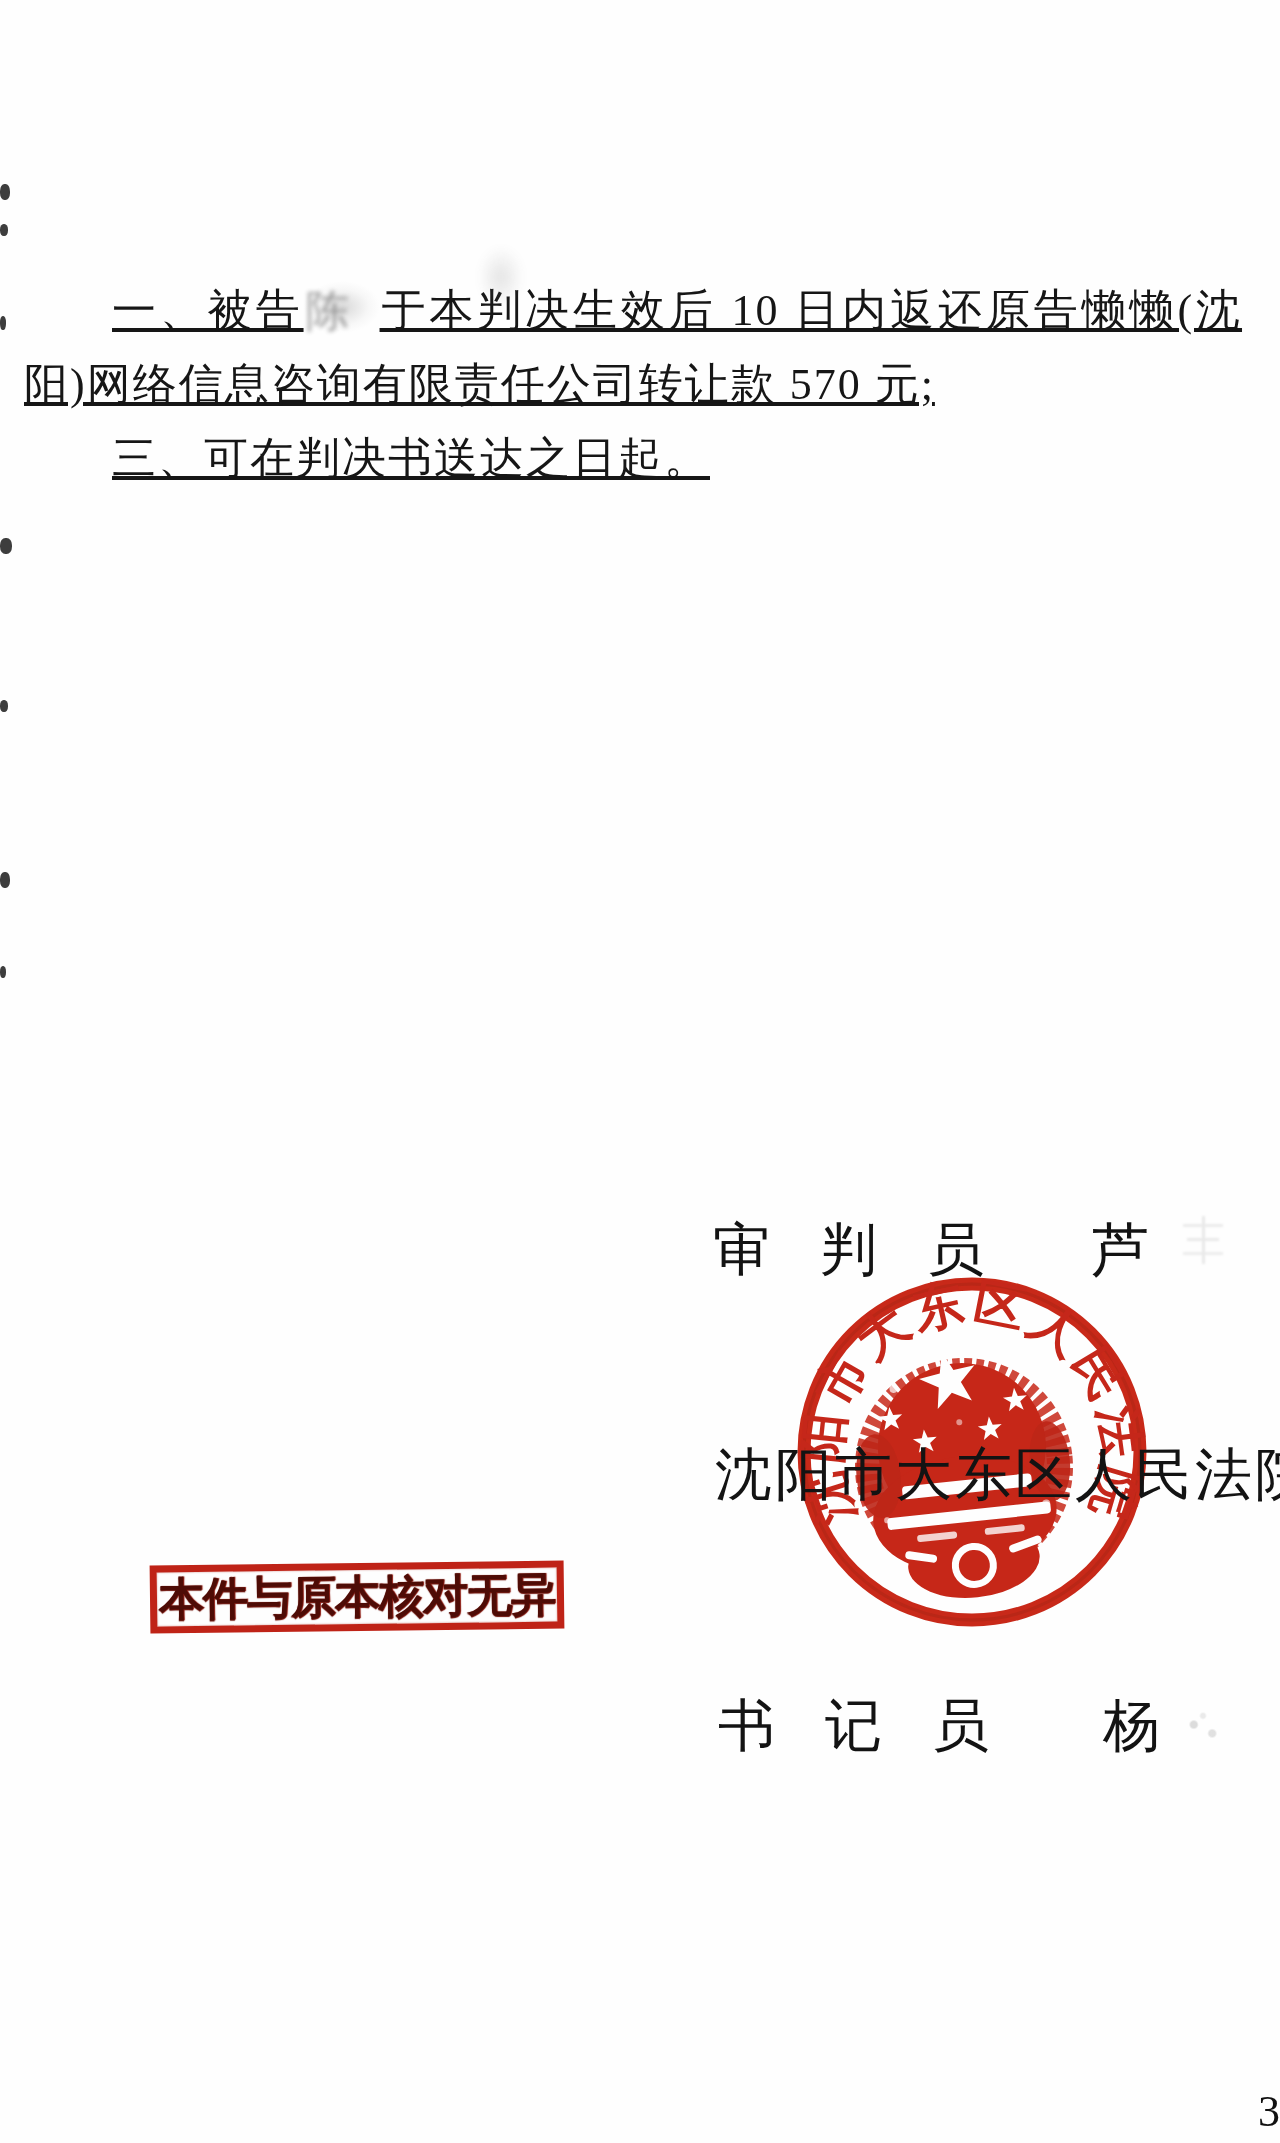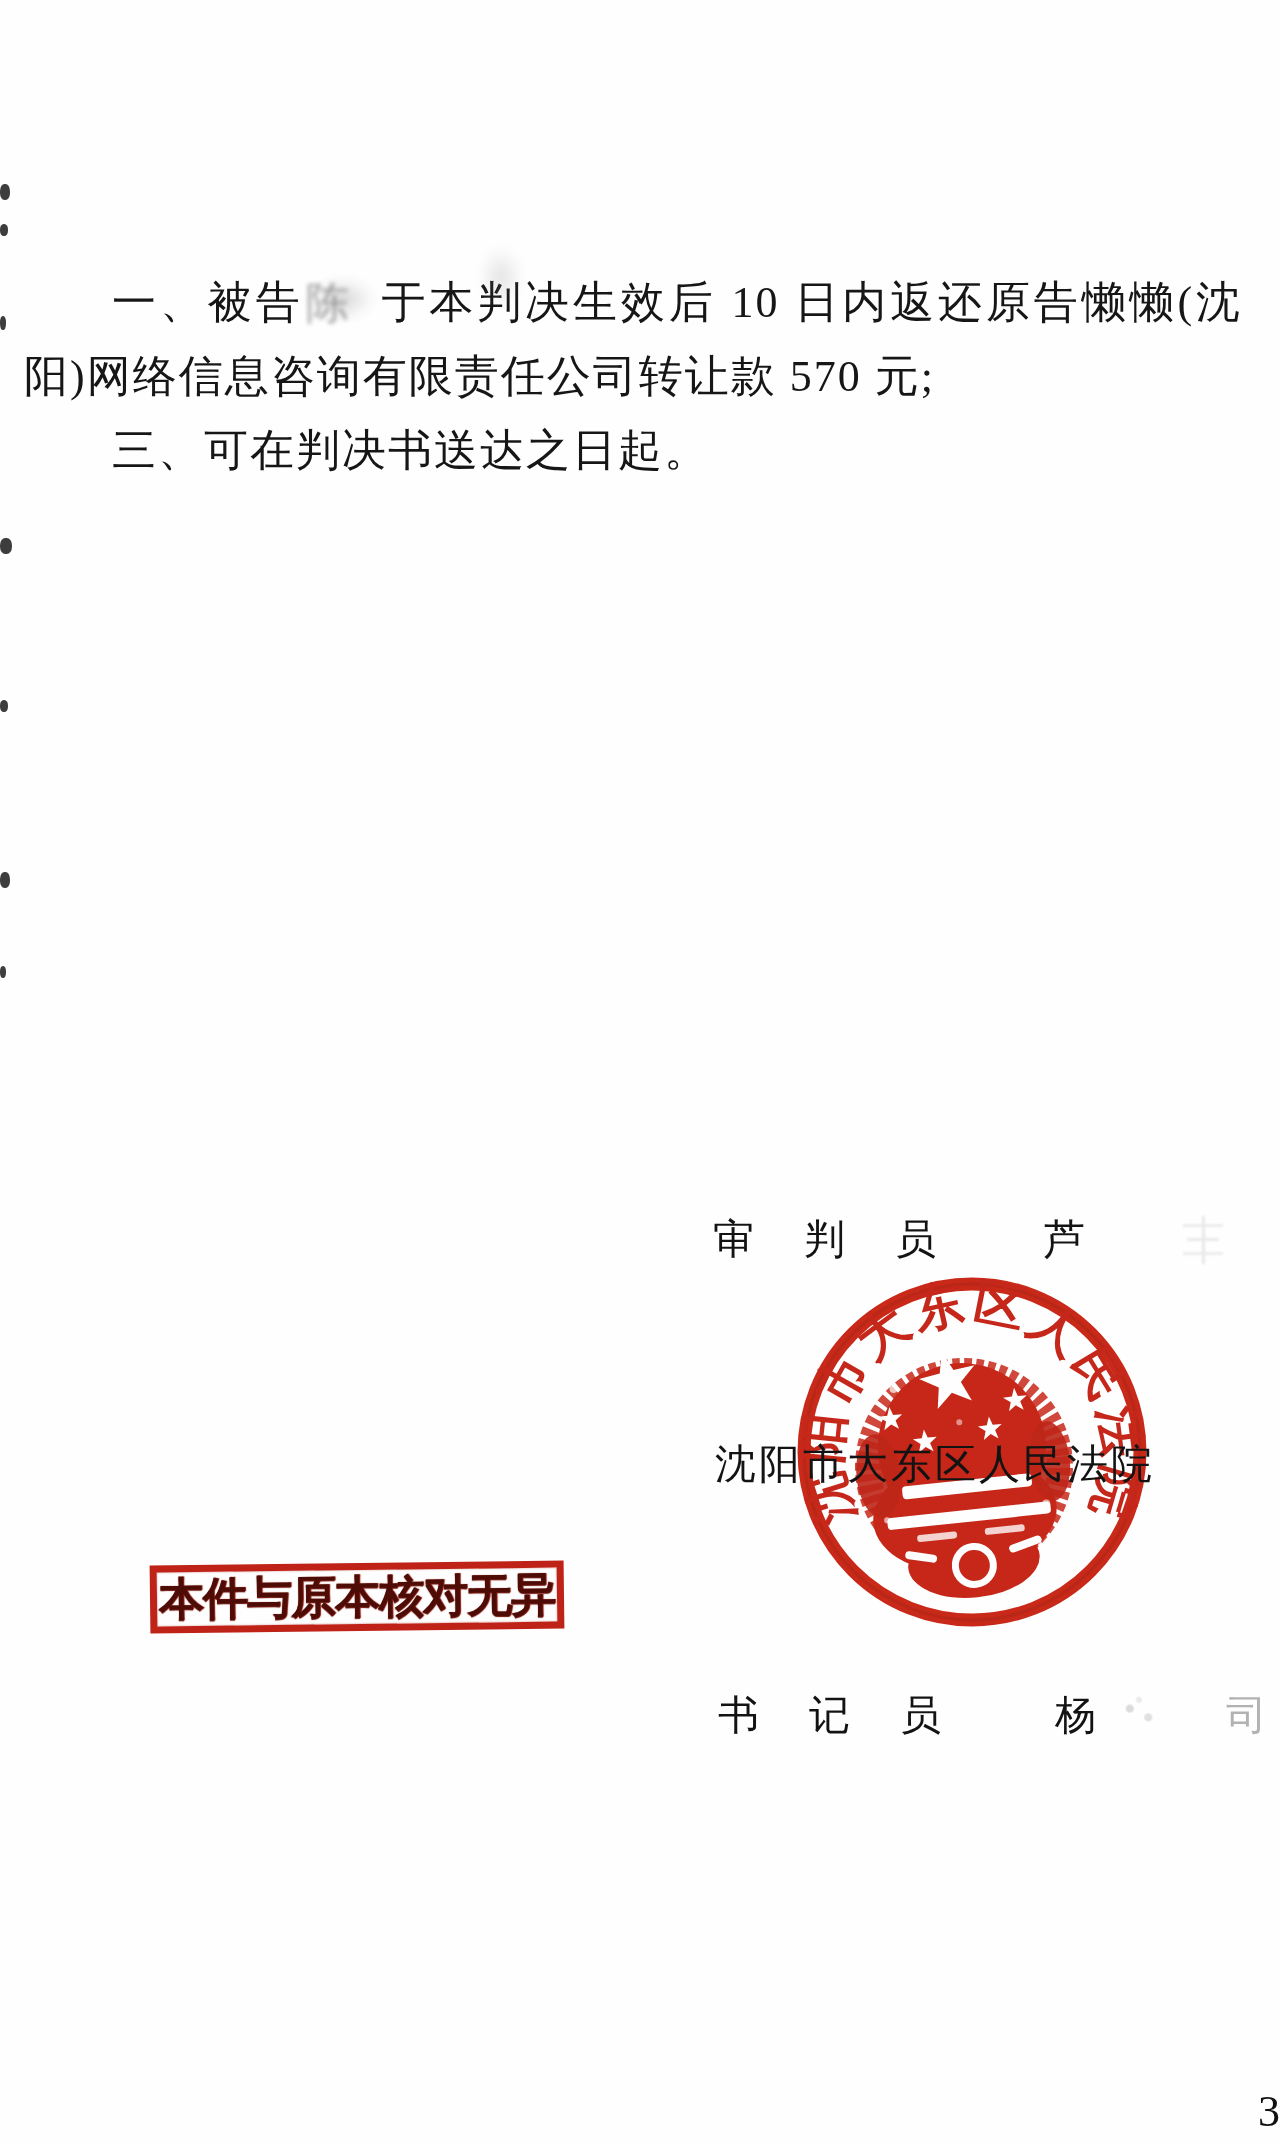--- a/index.html
+++ b/index.html
@@ -7,43 +7,44 @@
     position:relative;
     width:1280px;height:2143px;
     margin:0 auto;
     background:#fefefe;
     overflow:hidden;
     font-family:"Liberation Serif","DejaVu Serif",serif;
     color:#161616;
   }
   
   .judgment-body{
-    position:absolute;left:24px;top:266px;width:1218px;
+    position:absolute;left:24px;top:274px;width:1218px;
     font-size:44px;line-height:74px;letter-spacing:2px;
     text-align:justify;
+    text-decoration:underline;
   }
   .para{margin:0;text-indent:88px;}
   .redact-light{
     display:inline-block;width:76px;height:52px;vertical-align:-8px;
     background:radial-gradient(closest-side,rgba(170,170,170,.45),rgba(220,220,220,.2) 70%,transparent);
     position:relative;border-radius:6px;
   }
   .redact-light .ghost{
     position:absolute;left:2px;top:-6px;font-size:44px;color:#3a3a3a;
     opacity:.45;filter:blur(2px);letter-spacing:0;text-indent:0;
   }
   .redact-dark{
     display:inline-block;width:60px;height:54px;vertical-align:-9px;border-radius:2px;
     background:
       linear-gradient(115deg,#3b3b3b 12%,#6e6e6e 18%,#1c1c1c 28%,#585858 40%,#222 55%,#777 63%,#111 78%,#4a4a4a 90%),
       #2a2a2a;
     filter:blur(1px);opacity:.92;
   }
   
-  .sig-line{position:absolute;font-size:41px;white-space:nowrap;color:#131313;}
+  .sig-line{position:absolute;font-size:57px;white-space:nowrap;color:#131313;}
   .judge-line{left:713px;top:1212px;z-index:6;}
   .clerk-line{left:718px;top:1688px;z-index:6;}
   .sig-label{letter-spacing:50px;}
   .sig-name{margin-left:58px;letter-spacing:6px;}
   .clerk-line .sig-name{margin-left:64px;}
   .date-line{left:715px;top:1437px;letter-spacing:3px;z-index:6;}
   .faint-frag{margin-left:64px;opacity:.42;filter:blur(.6px);color:#4a4a4a;}
   .ink-smudge{
     display:inline-block;width:46px;height:44px;vertical-align:-6px;margin-left:14px;
     background:radial-gradient(circle at 30% 40%,rgba(90,90,90,.35) 3px,transparent 5px),

